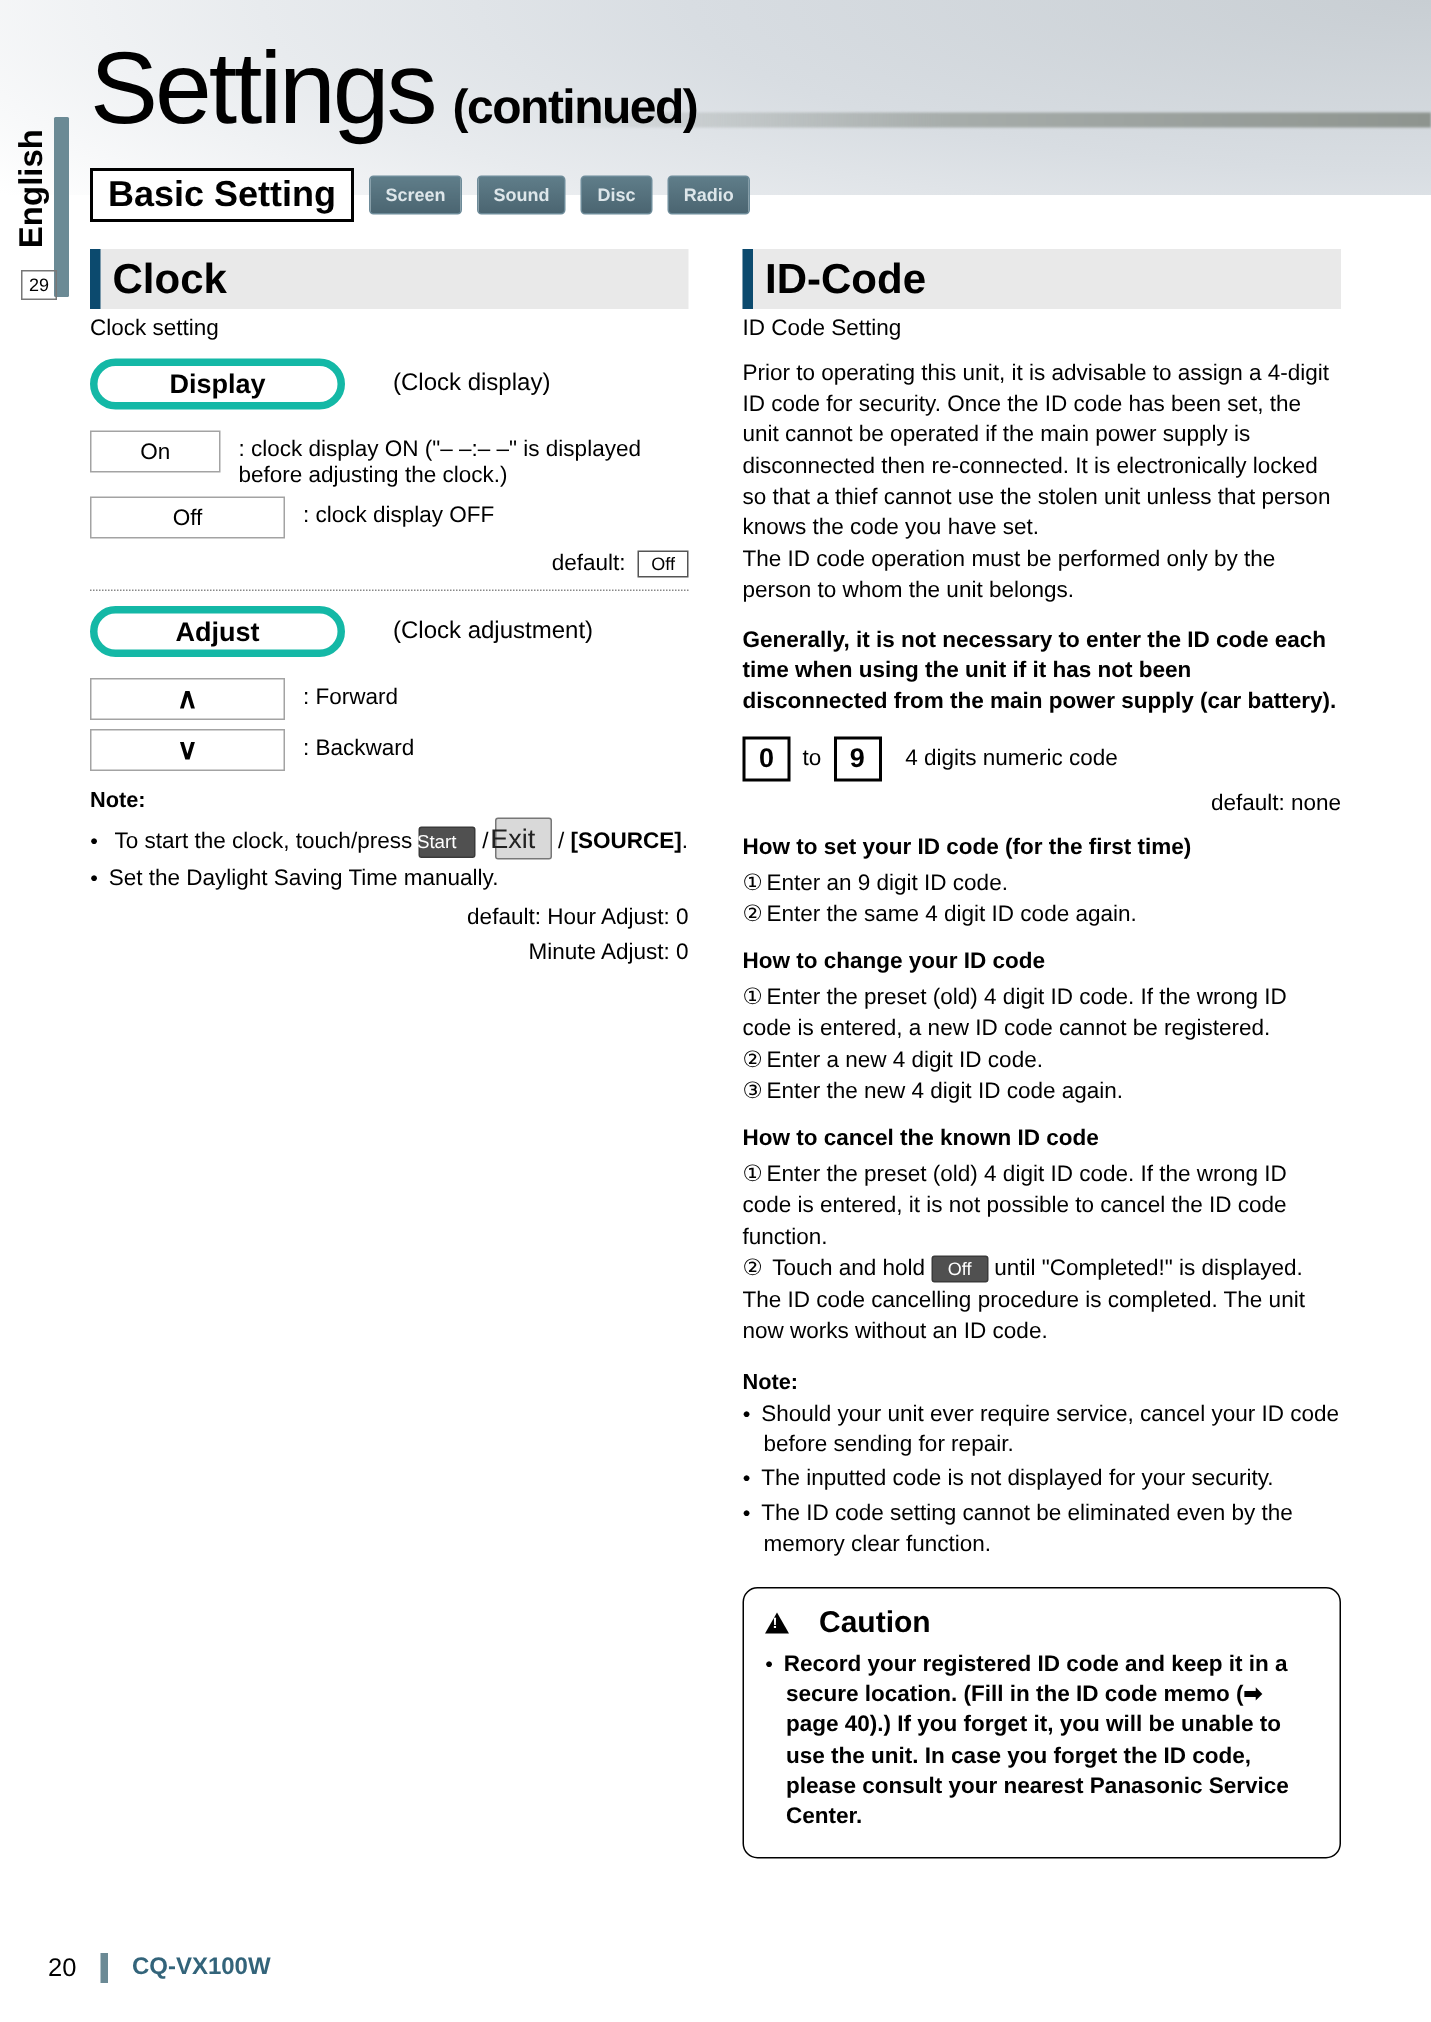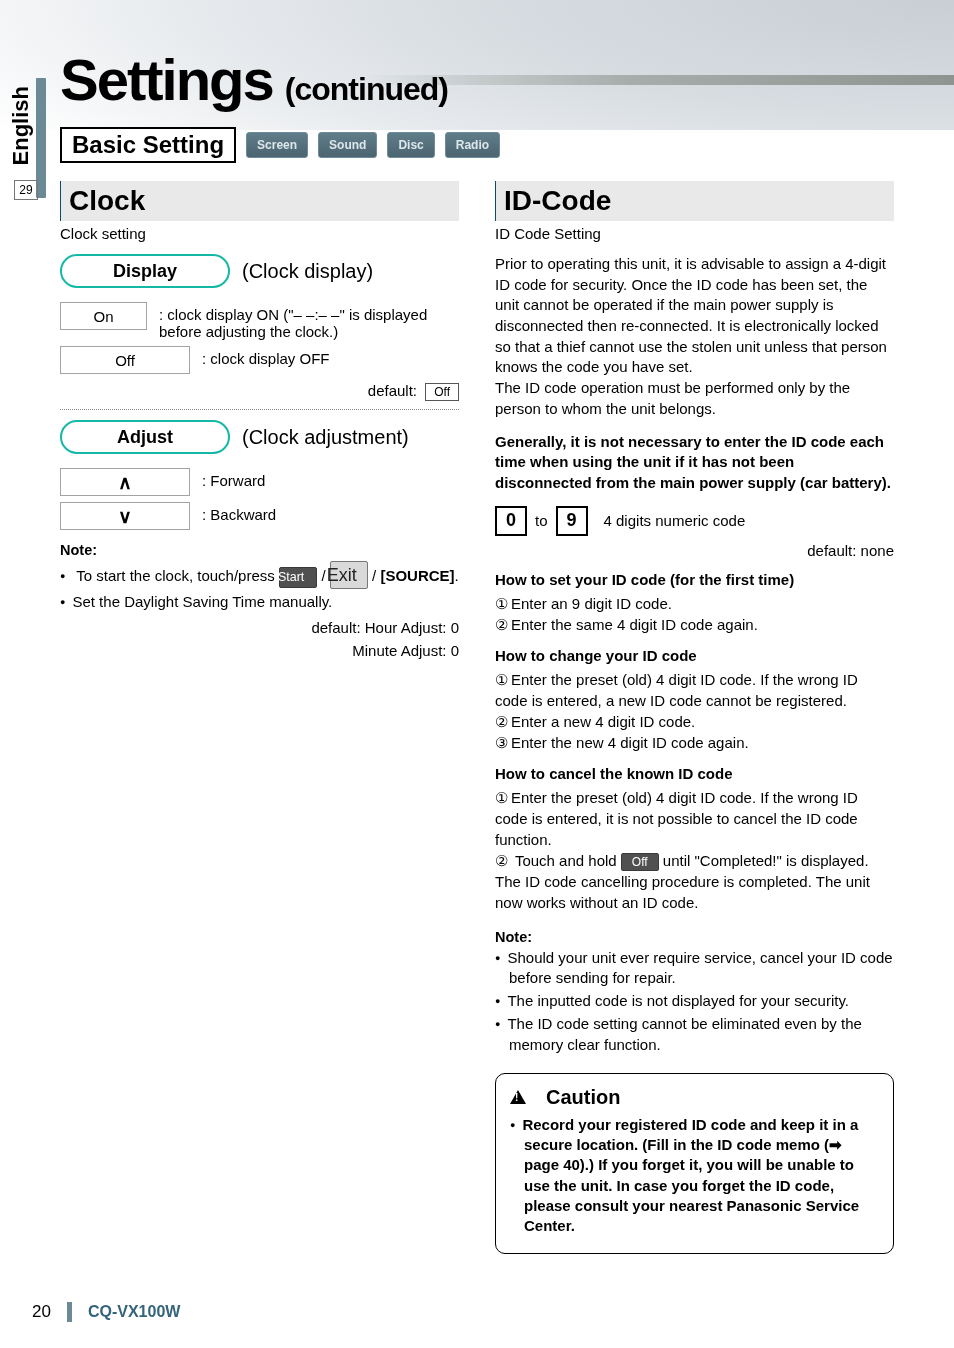--- a/index.html
+++ b/index.html
@@ -24,47 +24,47 @@
     content:"";
     position:absolute; left:38%; right:0; top:58%; height:10px;
     background:linear-gradient(90deg,rgba(0,0,0,0) 0%,#a7adab 45%,#8e948f 100%);
     filter:blur(0.7px);
   }
   .page {
     position: relative;
     padding: 20px 60px 40px 60px;
   }
   .title-row { display:flex; align-items:baseline; gap:12px; margin-bottom:14px;}
-  .title-big { font-size:58px; font-weight:700; letter-spacing:-2px;margin-top:26px; }
+  .title-big { font-size:68px; font-weight:400; letter-spacing:-2px; }
   .title-paren { font-size:32px; font-weight:900; letter-spacing:-1px; }
   .basic-row { display:flex; align-items:center; gap:10px; margin:10px 0 18px 0; }
   .basic-label {
     border:2px solid #000; padding:2px 10px; font-size:24px; font-weight:900; background:#fff;
   }
   .chip {
     display:inline-flex; align-items:center; justify-content:center;
     height:26px; padding:0 10px; border:1px solid #6d8b99; border-radius:3px;
     background: linear-gradient(#5f7d89,#4b6571);
     color:#dde6ea; font-size:12px; font-weight:600;
   }
   .cols { display:flex; gap:36px; }
   .col { flex:1 1 0; }
   .sec-head {
-    background:#e9e9e9; border-left:1px solid #0c4a6e;
+    background:#e9e9e9; border-left:7px solid #0c4a6e;
     color:#000; font-size:28px; font-weight:900; padding:4px 10px 4px 8px; margin-bottom:4px;
   }
   .sec-head.code { }
   .sub { font-size:15px; margin-bottom:12px; }
   .pill {
     display:inline-flex; align-items:center; justify-content:center;
-    width:170px; height:34px; border:2px solid #14b8a6; border-radius:17px;
+    width:170px; height:34px; border:5px solid #14b8a6; border-radius:17px;
     font-size:18px; font-weight:900; margin-right:12px;
   }
   .pill-row { display:flex; align-items:center; margin:10px 0 14px 0; }
-  .pill-row .desc { font-size:20px; }
+  .pill-row .desc { font-size:16px;margin-left:20px; }
   .smallbox {
     display:inline-flex; align-items:center; justify-content:center;
     width:130px; height:28px; border:1px solid #a3a3a3; margin-right:12px;
     font-size:15px;
   }
   .row { display:flex; align-items:flex-start; margin:6px 0;}
   .row .txt { font-size:15px; padding-top:4px; }
   .default-line{ text-align:right; font-size:15px; margin:8px 0 8px 0;}
   .off-chip{
     display:inline-block; padding:1px 8px; border:1px solid #555; font-size:12px; margin-left:4px;

